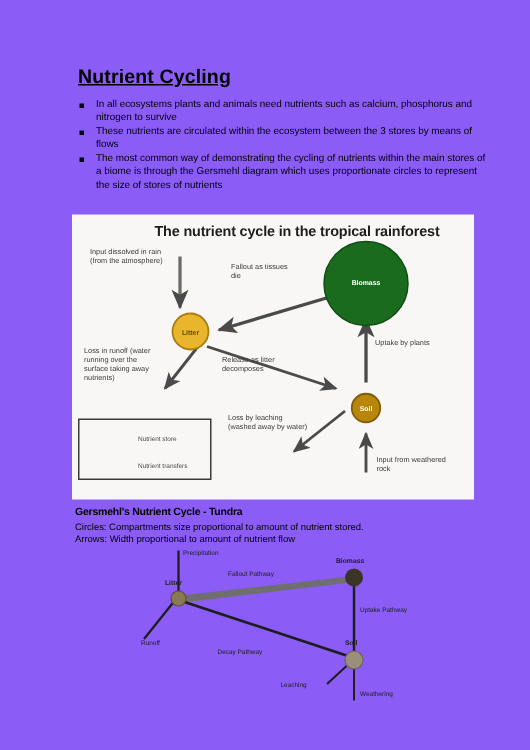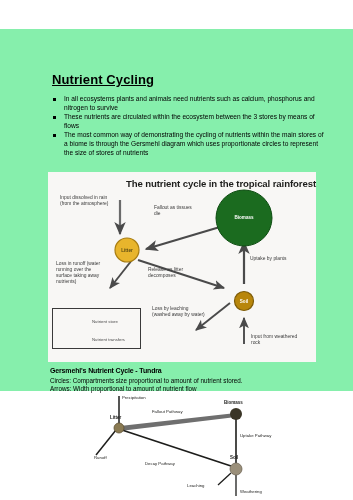--- a/index.html
+++ b/index.html
@@ -5,23 +5,22 @@
   * { box-sizing: border-box; }
   html, body {
     margin: 0; padding: 0;
     width: 353px; height: 500px;
     background: #ffffff;
     font-family: "Liberation Sans", sans-serif;
     overflow: hidden;
   }
   .page {
     position: relative;
-    width: 353px; height: 362px;
-    background: #86efac;
-    margin-top: 29px;
+    width: 353px; height: 500px;
+    background: #8b5cf6;
   }
 
   
   .doc-title {
     position: absolute;
     left: 52px; top: 43px;
     font-size: 13px;
     font-weight: bold;
     color: #000;
     text-decoration: underline;
@@ -51,23 +50,23 @@
 
   
   .diagram-panel {
     position: absolute;
     left: 48px; top: 143px;
     width: 268px; height: 190px;
     background: #f8f7f5;
   }
   .diagram-title {
     position: absolute;
-    left: 0; top: 6px;
+    left: 16px; top: 6px;
     width: 100%;
-    text-align: right;
+    text-align: center;
     font-size: 9.6px;
     font-weight: bold;
     color: #1d1d1b;
     letter-spacing: -0.1px;
   }
   .diagram-svg {
     position: absolute;
     left: 0; top: 0;
     width: 268px; height: 190px;
   }

